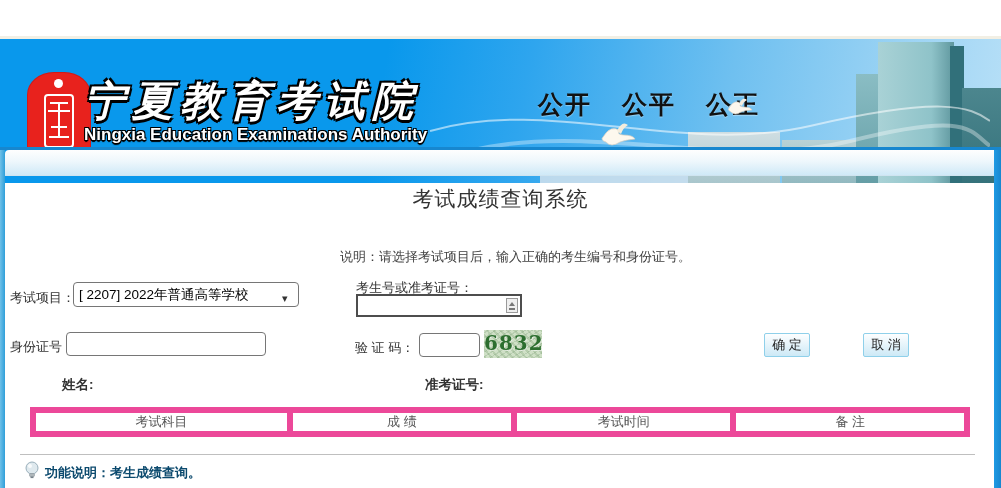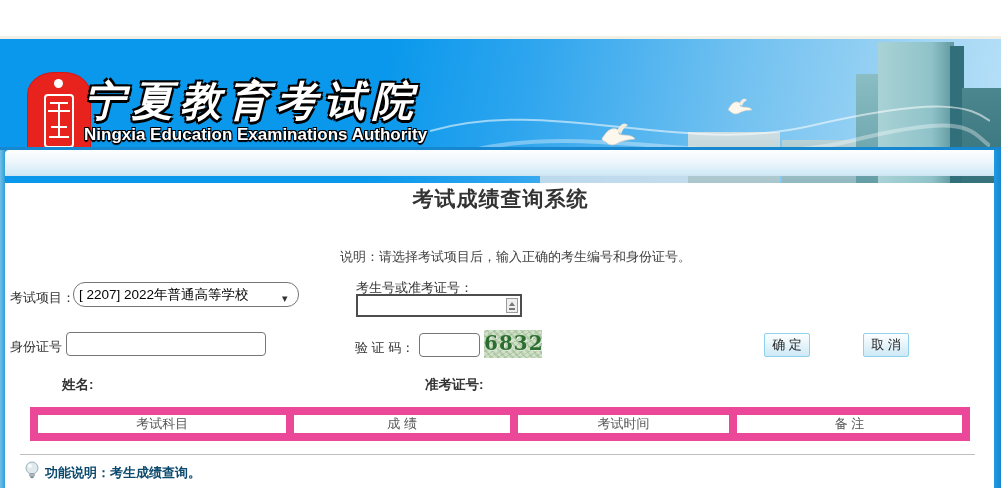--- a/index.html
+++ b/index.html
@@ -62,27 +62,27 @@
   #band { position:absolute; left:5px; top:150px; width:989px; height:26px;
     background:linear-gradient(#fefefe,#eef7fc 45%,#cfe9f7); border-bottom:1px solid #cfe4f0;
     border-top-left-radius:4px; }
   #edge-left  { position:absolute; left:0; top:150px; width:5px; height:338px;
     background:linear-gradient(90deg,#6fc0e8,#2f9fd9); }
   #edge-right { position:absolute; left:994px; top:150px; width:7px; height:338px;
     background:linear-gradient(90deg,#1e9ae4,#1787cf); }
 
   
   #page-title { position:absolute; left:0; top:185px; width:1001px; text-align:center;
-    font-size:21px; font-weight:bold; color:#333; letter-spacing:1px; }
+    font-size:21px; font-weight:normal; color:#333; letter-spacing:1px; }
   #instruction { position:absolute; left:340px; top:248px; font-size:13px; color:#404040; }
 
   .form-label { position:absolute; font-size:13px; color:#333; white-space:nowrap; }
 
   #exam-select { position:absolute; left:73px; top:282px; width:226px; height:25px;
-    border:1px solid #767676; border-radius:12px; background:#fff;
+    border:1px solid #767676; border-radius:4px; background:#fff;
     font-size:13.5px; color:#000; line-height:23px; padding:0 18px 0 5px; cursor:default; }
   #exam-select .chev { position:absolute; right:4px; top:4px; width:12px; height:14px; color:#333; font-size:11px; }
 
   #cand-wrap { position:absolute; left:356px; top:294px; width:166px; height:23px;
     border:2px solid #4d4d4d; background:#fff; }
   #cand-input { position:absolute; left:0; top:0; width:146px; height:19px; border:none; outline:none; font-size:13px; }
   #cand-icon { position:absolute; right:2px; top:2px; width:12px; height:15px;
     border:1px solid #9a9a9a; background:#efefef; }
   #cand-icon:before { content:""; position:absolute; left:2px; top:3px;
     border-left:3px solid transparent; border-right:3px solid transparent; border-bottom:4px solid #777; }
@@ -108,21 +108,21 @@
     font-size:13px; color:#222; text-align:center; line-height:22px; cursor:pointer; white-space:nowrap; }
   #btn-confirm { left:764px; }
   #btn-cancel  { left:816px;margin-left:47px; }
 
   .result-label { position:absolute; top:376px; font-size:13.5px; font-weight:bold; color:#333; }
   #name-label { left:62px; }
   #admission-label { left:425px; }
 
   #result-table { position:absolute; left:30px; top:407px; width:940px;
     border-collapse:collapse; }
-  #result-table th { border:8px solid #ec4899; background:#fff; font-size:13px; font-weight:normal;
+  #result-table th { border:6px solid #ec4899; background:#fff; font-size:13px; font-weight:normal;
     color:#555; text-align:center; height:24px; padding:0; }
   #result-table th:nth-child(1){ width:27.5%; } #result-table th:nth-child(2){ width:24%; }
   #result-table th:nth-child(3){ width:23.5%; } #result-table th:nth-child(4){ width:25%; }
 
   #divider { position:absolute; left:20px; top:454px; width:955px; height:1px; background:#bfbfbf; }
 
   #bulb { position:absolute; left:24px; top:461px; }
   #footer-note { position:absolute; left:45px; top:464px; font-size:13px; font-weight:bold; color:#0c4a6e; }
 </style>
 </head>
@@ -147,20 +147,23 @@
     </svg>
 
     <div id="seal">
       <div class="dot"></div>
       <div class="glyph"></div>
     </div>
 
     <div id="site-title-zh">宁夏教育考试院</div>
     <div id="site-title-en">Ningxia Education Examinations Authority</div>
 
+    <div class="slogan" id="slogan-top">
+      <span>公开</span><span>公平</span><span>公正</span>
+    </div>
 
     <svg class="dove" style="left:725px; top:58px;" width="28" height="24" viewBox="0 0 28 24">
       <path d="M4 14 Q10 4 16 10 Q13 12 18 13 Q26 13 27 16 Q20 16 16 18 Q10 22 6 18 Q2 16 4 14 Z" fill="#fdf8ee" stroke="#d8cfc0" stroke-width=".6"></path>
       <path d="M14 10 Q18 2 22 6 Q18 8 17 12 Z" fill="#f5eee0"></path>
     </svg>
     <svg class="dove" style="left:598px; top:82px;" width="38" height="32" viewBox="0 0 38 32">
       <path d="M5 19 Q13 6 22 13 Q18 16 25 17 Q35 17 37 21 Q27 22 22 24 Q13 30 8 24 Q2 22 5 19 Z" fill="#fdf8ee" stroke="#d8cfc0" stroke-width=".7"></path>
       <path d="M19 13 Q24 2 30 7 Q25 10 23 16 Z" fill="#f3ecdc"></path>
     </svg>
   </div>

